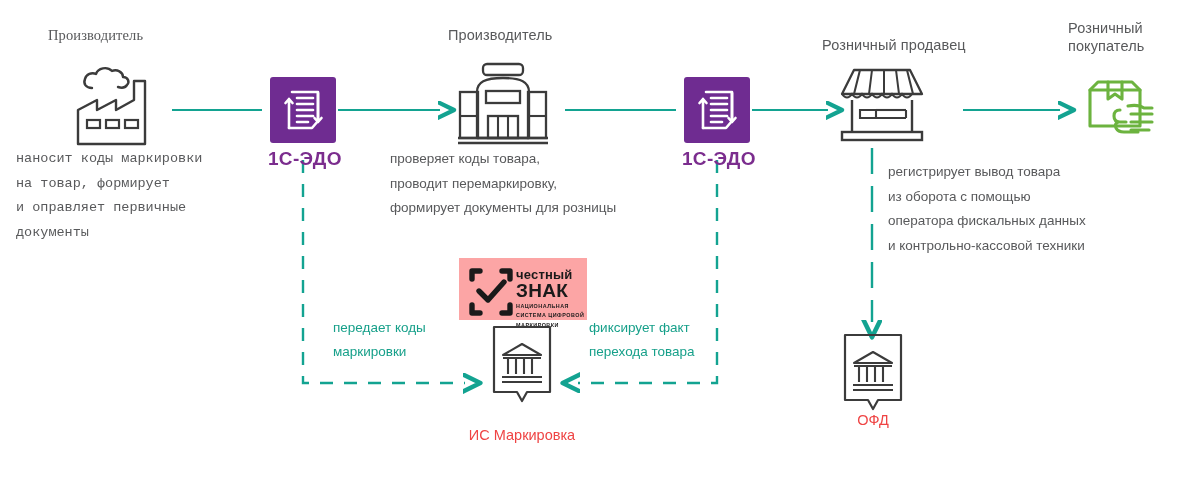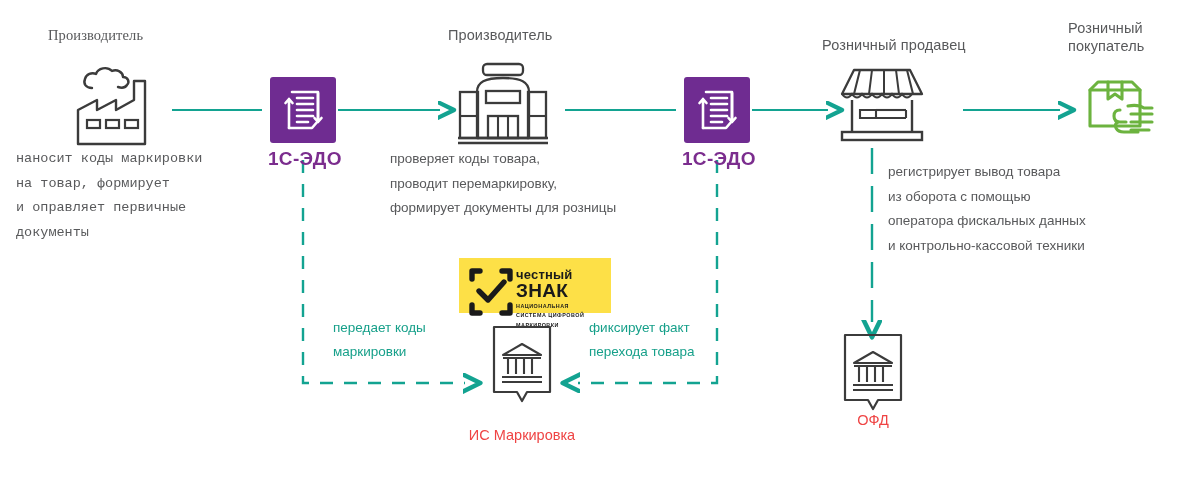--- a/index.html
+++ b/index.html
@@ -44,24 +44,23 @@
     color:#ef4444;
     text-align:center;
   }
   .edo-box{
     width:66px;height:66px;
     background:#6f2c91;
     border-radius:3px;
     display:flex;align-items:center;justify-content:center;
   }
   .logo-zn{
-    width:128px;height:55px;
-    background:#fde047;
+    width:128px;height:62px;
+    background:#fca5a5;
     position:relative;
-    padding-left:24px;
   }
   .zn-word1{
     position:absolute;left:57px;top:9px;
     font-size:13px;font-weight:bold;color:#1a1a1a;
     letter-spacing:.2px;
   }
   .zn-word2{
     position:absolute;left:57px;top:22px;
     font-size:19px;font-weight:bold;color:#1a1a1a;
     letter-spacing:.3px;

